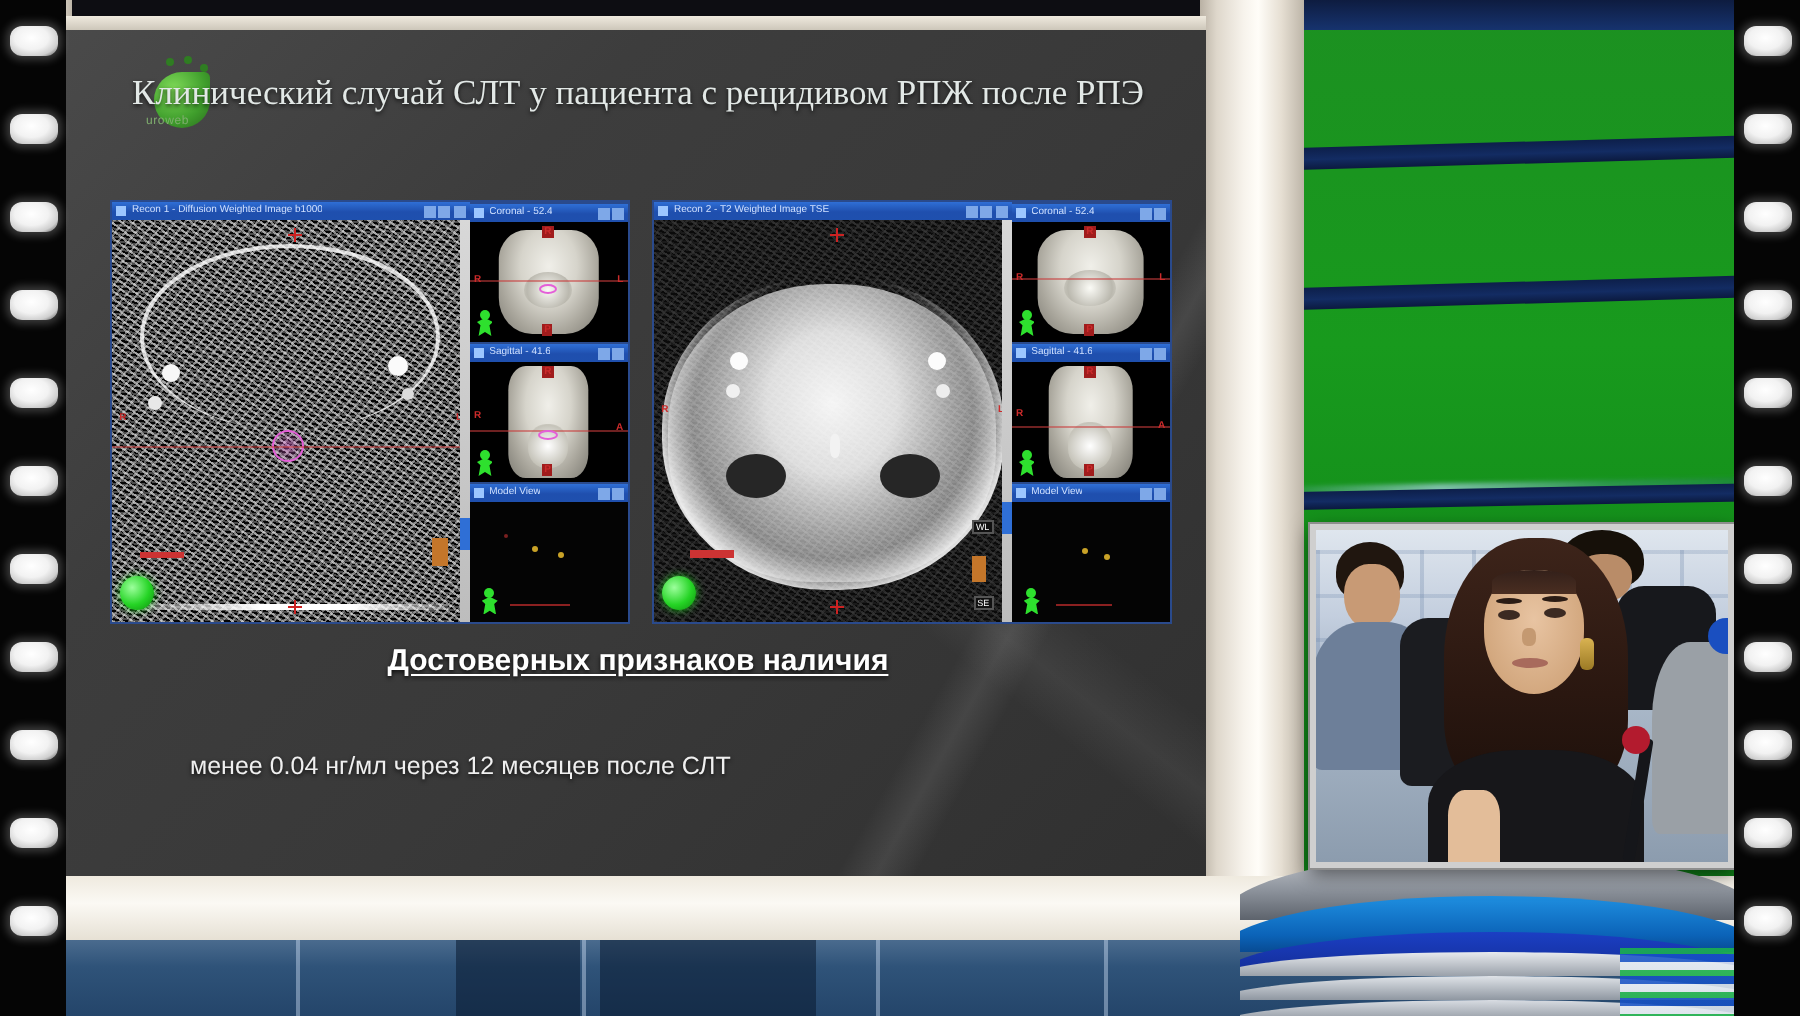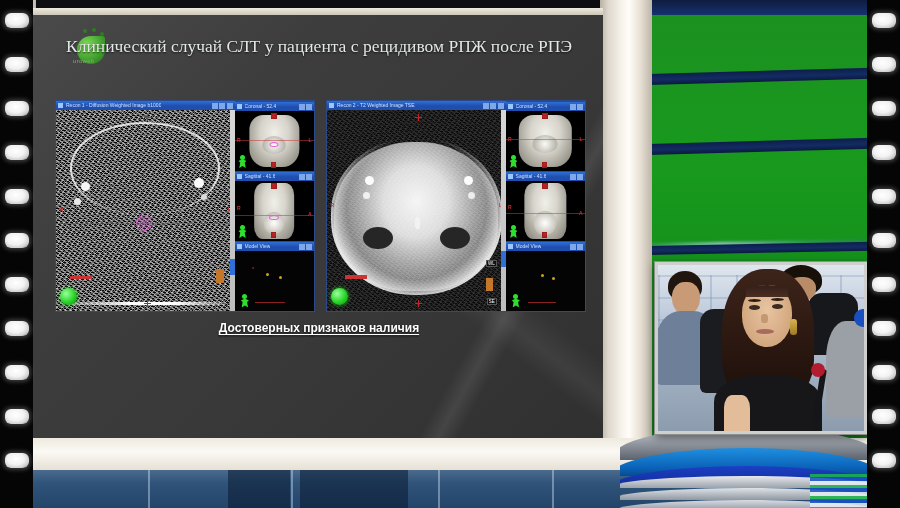--- a/index.html
+++ b/index.html
@@ -143,21 +143,21 @@
             background:radial-gradient(circle at 36% 34%, #9cff9c, #25d425 55%, #0e8a0e);
             box-shadow:0 0 4px rgba(40,230,40,.8); }
   .xhair { position:absolute; background:rgba(200,60,60,.55); }
   .lesion { position:absolute; border-radius:50%;
             border:1.6px solid #e45fd8;
             background:radial-gradient(circle, rgba(228,95,216,.45), rgba(228,95,216,.08) 70%, transparent); }
   .tag { position:absolute; font-size:4.5px; color:#fff; background:#111; padding:0 1px; border:1px solid #555; }
   .orange-tag { position:absolute; background:#c4762a; }
 
   .note { position:absolute; left:24px; top:312px; width:524px; text-align:center;
-          color:#ffffff; font-weight:bold; font-size:12px; line-height:1.45;
+          color:#ffffff; font-weight:bold; font-size:15px; line-height:1.45;
           font-family:"Liberation Sans", sans-serif; text-shadow:0 1px 2px rgba(0,0,0,.8); }
   .note span { text-decoration:underline; text-underline-offset:2px; }
 
   .psa { position:absolute; left:62px; top:366px; color:#efefef;
          font-size:12.5px; line-height:1.52; font-family:"Liberation Sans", sans-serif;
          text-shadow:0 1px 2px rgba(0,0,0,.75); }
   .psa .hdr { text-decoration:underline; text-underline-offset:2px; }
 </style>
 </head>
 <body>
@@ -472,20 +472,21 @@
           </div>
         </div>
       </div>
     </div>
 
     <div class="note">
       <div><span>Достоверных признаков наличия</span></div>
     </div>
 
     <div class="psa">
+      <div>менее 0.04 нг/мл через 12 месяцев после СЛТ</div>
     </div>
   </div>
 
   <div class="filmstrip left" id="fs-left">
       <div class="perf" style="top: 13px;"></div>
       <div class="perf" style="top: 57px;"></div>
       <div class="perf" style="top: 101px;"></div>
       <div class="perf" style="top: 145px;"></div>
       <div class="perf" style="top: 189px;"></div>
       <div class="perf" style="top: 233px;"></div>

